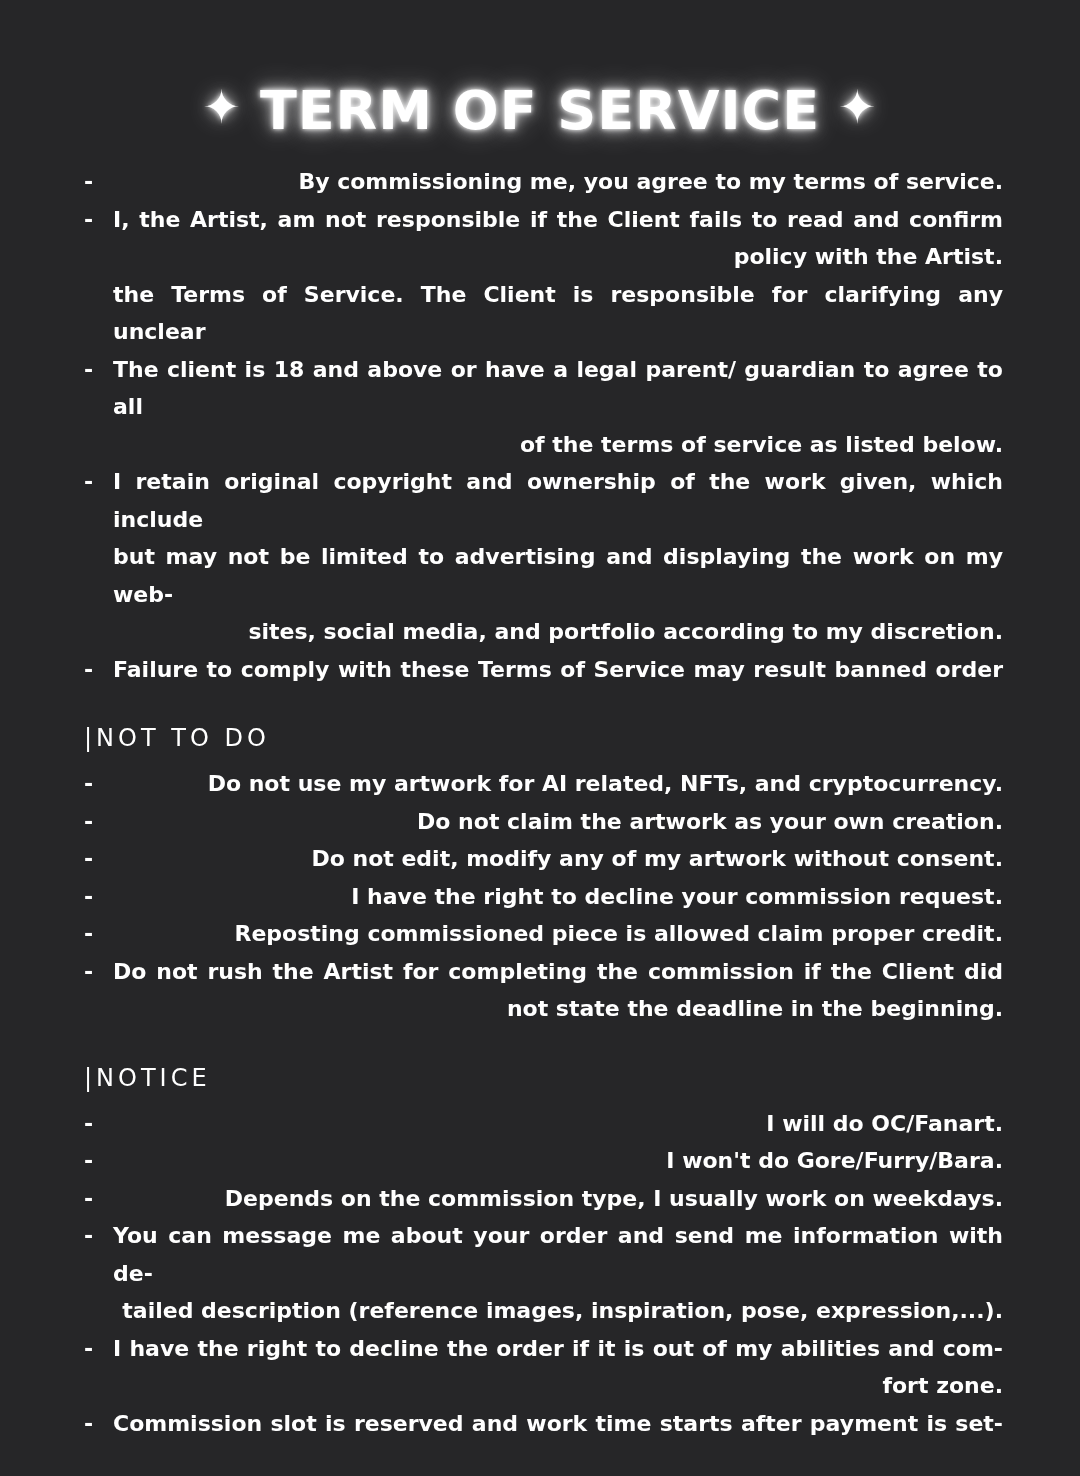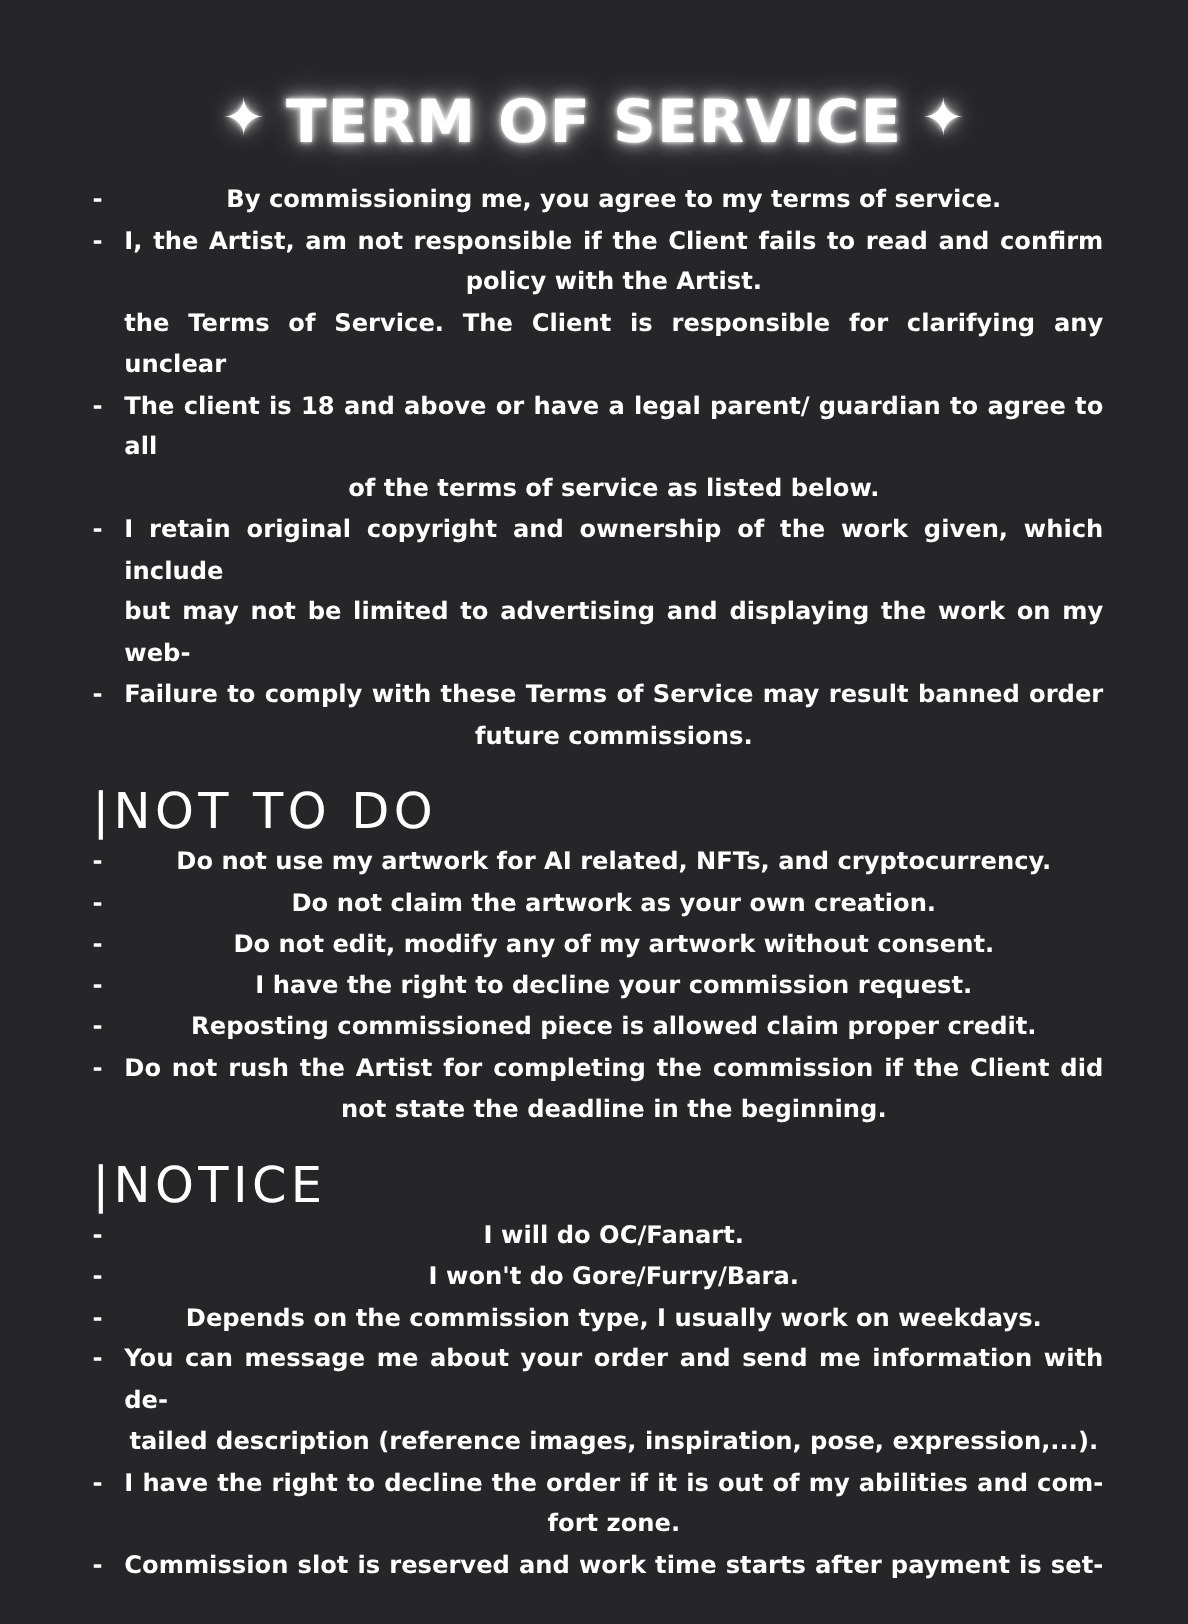--- a/index.html
+++ b/index.html
@@ -28,21 +28,21 @@
     vertical-align: 6px;
     margin: 0 18px;
     font-weight: normal;
     text-shadow: 0 0 5px #ffffff, 0 0 14px rgba(255,255,255,0.8), 0 0 26px rgba(255,255,255,0.45);
   }
   .content {
     margin: 17px 77px 0 84px;
   }
   .section { margin: 0; }
   .section-heading {
-    font-size: 45px;
+    font-size: 24px;
     line-height: 48px;
     letter-spacing: 4px;
     font-weight: normal;
     margin: 26px 0 3px 0;
     color: #ffffff;
   }
   .item {
     display: flex;
     align-items: flex-start;
   }
@@ -53,21 +53,21 @@
     line-height: 37.5px;
     font-weight: bold;
   }
   .item-text {
     flex: 1;
     min-width: 0;
     font-size: 22px;
     line-height: 37.5px;
     font-weight: bold;
   }
-  .line { text-align: center; }
+  .line { text-align: right; }
   .line.jl {
     text-align: justify;
     text-align-last: justify;
     -moz-text-align-last: justify;
     text-justify: inter-word;
   }
 </style>
 </head>
 <body>
 
@@ -96,27 +96,27 @@
         <div class="item-text">
           <div class="line jl">The client is 18 and above or have a legal parent/ guardian to agree to all</div>
           <div class="line">of the terms of service as listed below.</div>
         </div>
       </div>
       <div class="item">
         <span class="dash">-</span>
         <div class="item-text">
           <div class="line jl">I retain original copyright and ownership of the work given, which include</div>
           <div class="line jl">but may not be limited to advertising and displaying the work on my web-</div>
+          <div class="line">sites, social media, and portfolio according to my discretion.</div>
         </div>
       </div>
       <div class="item">
         <span class="dash">-</span>
         <div class="item-text">
           <div class="line jl">Failure to comply with these Terms of Service may result banned order</div>
-          <div class="line">future commissions.</div>
         </div>
       </div>
     </div>
     <div class="section">
       <div class="section-heading">|NOT TO DO</div>
       <div class="item">
         <span class="dash">-</span>
         <div class="item-text">
           <div class="line">Do not use my artwork for AI related, NFTs, and cryptocurrency.</div>
         </div>

